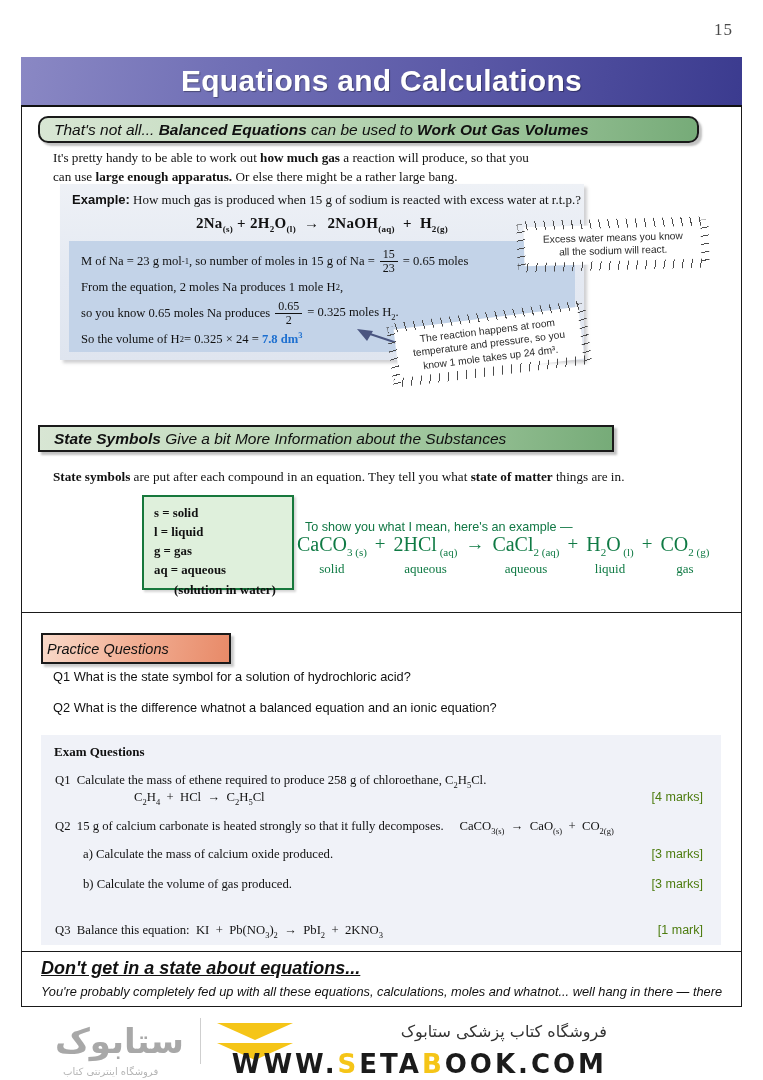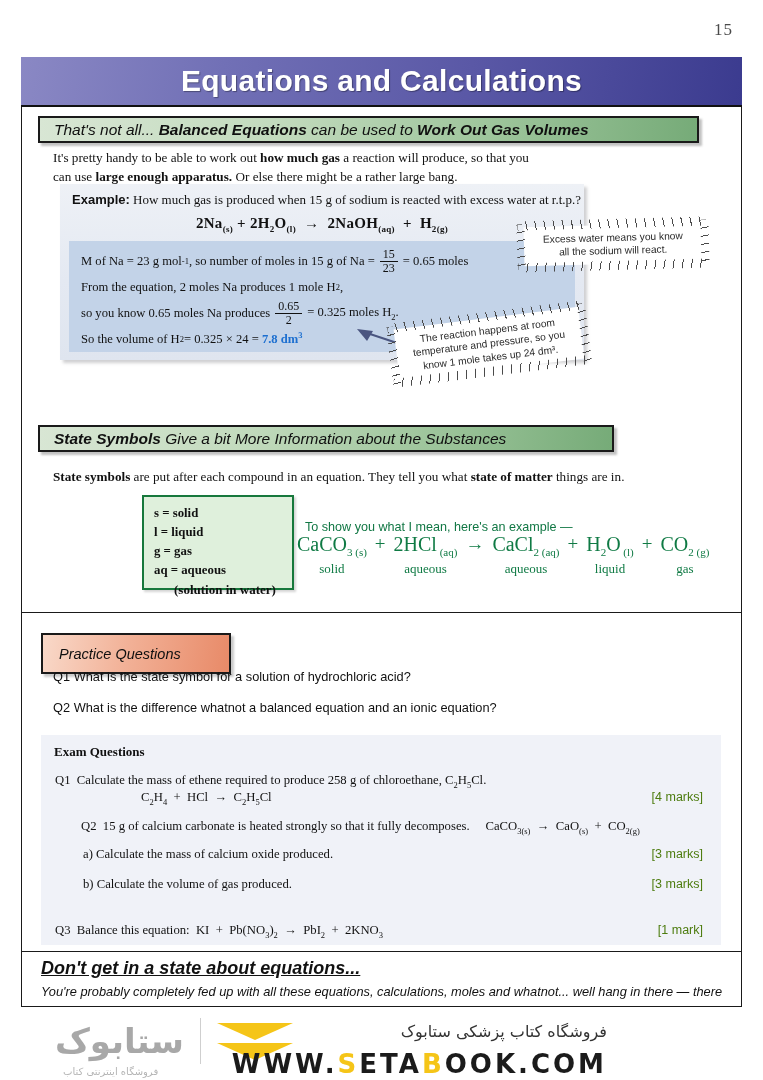--- a/index.html
+++ b/index.html
@@ -81,21 +81,21 @@
   }
   .green-bar .bar-text {
     font-family: "Liberation Sans", sans-serif;
     font-size: 15.5px;
     font-style: italic;
     color: #101010;
     white-space: nowrap;
   }
   .green-bar .bar-text b { font-weight: bold; font-style: italic; }
 
-  #bar-gas-volumes { left: 38px; top: 116px; width: 661px; height: 27px; }
+  #bar-gas-volumes { left: 38px; top: 116px; width: 661px; height: 27px; border-radius: 10px; }
   #bar-state-symbols { left: 38px; top: 425px; width: 576px; height: 27px; }
 
   
   .body-text {
     position: absolute;
     font-family: "Liberation Serif", serif;
     font-size: 13.2px;
     color: #111;
     line-height: 1.45;
   }
@@ -299,27 +299,27 @@
   }
   #divider-practice { top: 612px; }
   #divider-joke { top: 951px; }
 
   
   .orange-bar {
     position: absolute;
     left: 41px;
     top: 633px;
     width: 190px;
-    height: 41px;
+    height: 31px;
     background: linear-gradient(100deg, #f9d9c9 0%, #f2b197 45%, #e88a68 100%);
     border: 2px solid #1a1a1a;
     box-sizing: border-box;
     display: flex;
     align-items: center;
-    padding-left: 16px;
+    padding-left: 4px;
     box-shadow: 3px 3px 2px rgba(140,140,140,0.45);
   }
   .orange-bar .bar-text {
     font-family: "Liberation Sans", sans-serif;
     font-style: italic;
     font-size: 14.5px;
     color: #101010;
   }
   .practice-q {
     position: absolute;
@@ -358,23 +358,23 @@
   }
   .exam-row sub { font-size: 8.5px; }
   .marks {
     position: absolute;
     right: 18px;
     font-family: Liberation Sans, sans-serif;
     font-size: 12.5px;
     color: #4d7c0f;
   }
   #exam-q1      { left: 14px; top: 38px; }
-  #exam-q1-eq   { left: 100px; top: 55px; }
+  #exam-q1-eq   { left: 93px; top: 55px; }
   #exam-q1-marks{ top: 55px; }
-  #exam-q2      { left: 14px; top: 84px; margin-left: 26px; }
+  #exam-q2      { left: 14px; top: 84px; }
   #exam-q2a     { left: 42px; top: 112px; }
   #exam-q2a-marks{ top: 112px; }
   #exam-q2b     { left: 42px; top: 142px; }
   #exam-q2b-marks{ top: 142px; }
   #exam-q3      { left: 14px; top: 188px; }
   #exam-q3-marks{ top: 188px; padding-left: 20px; }
 
   
   .joke-title {
     position: absolute;

